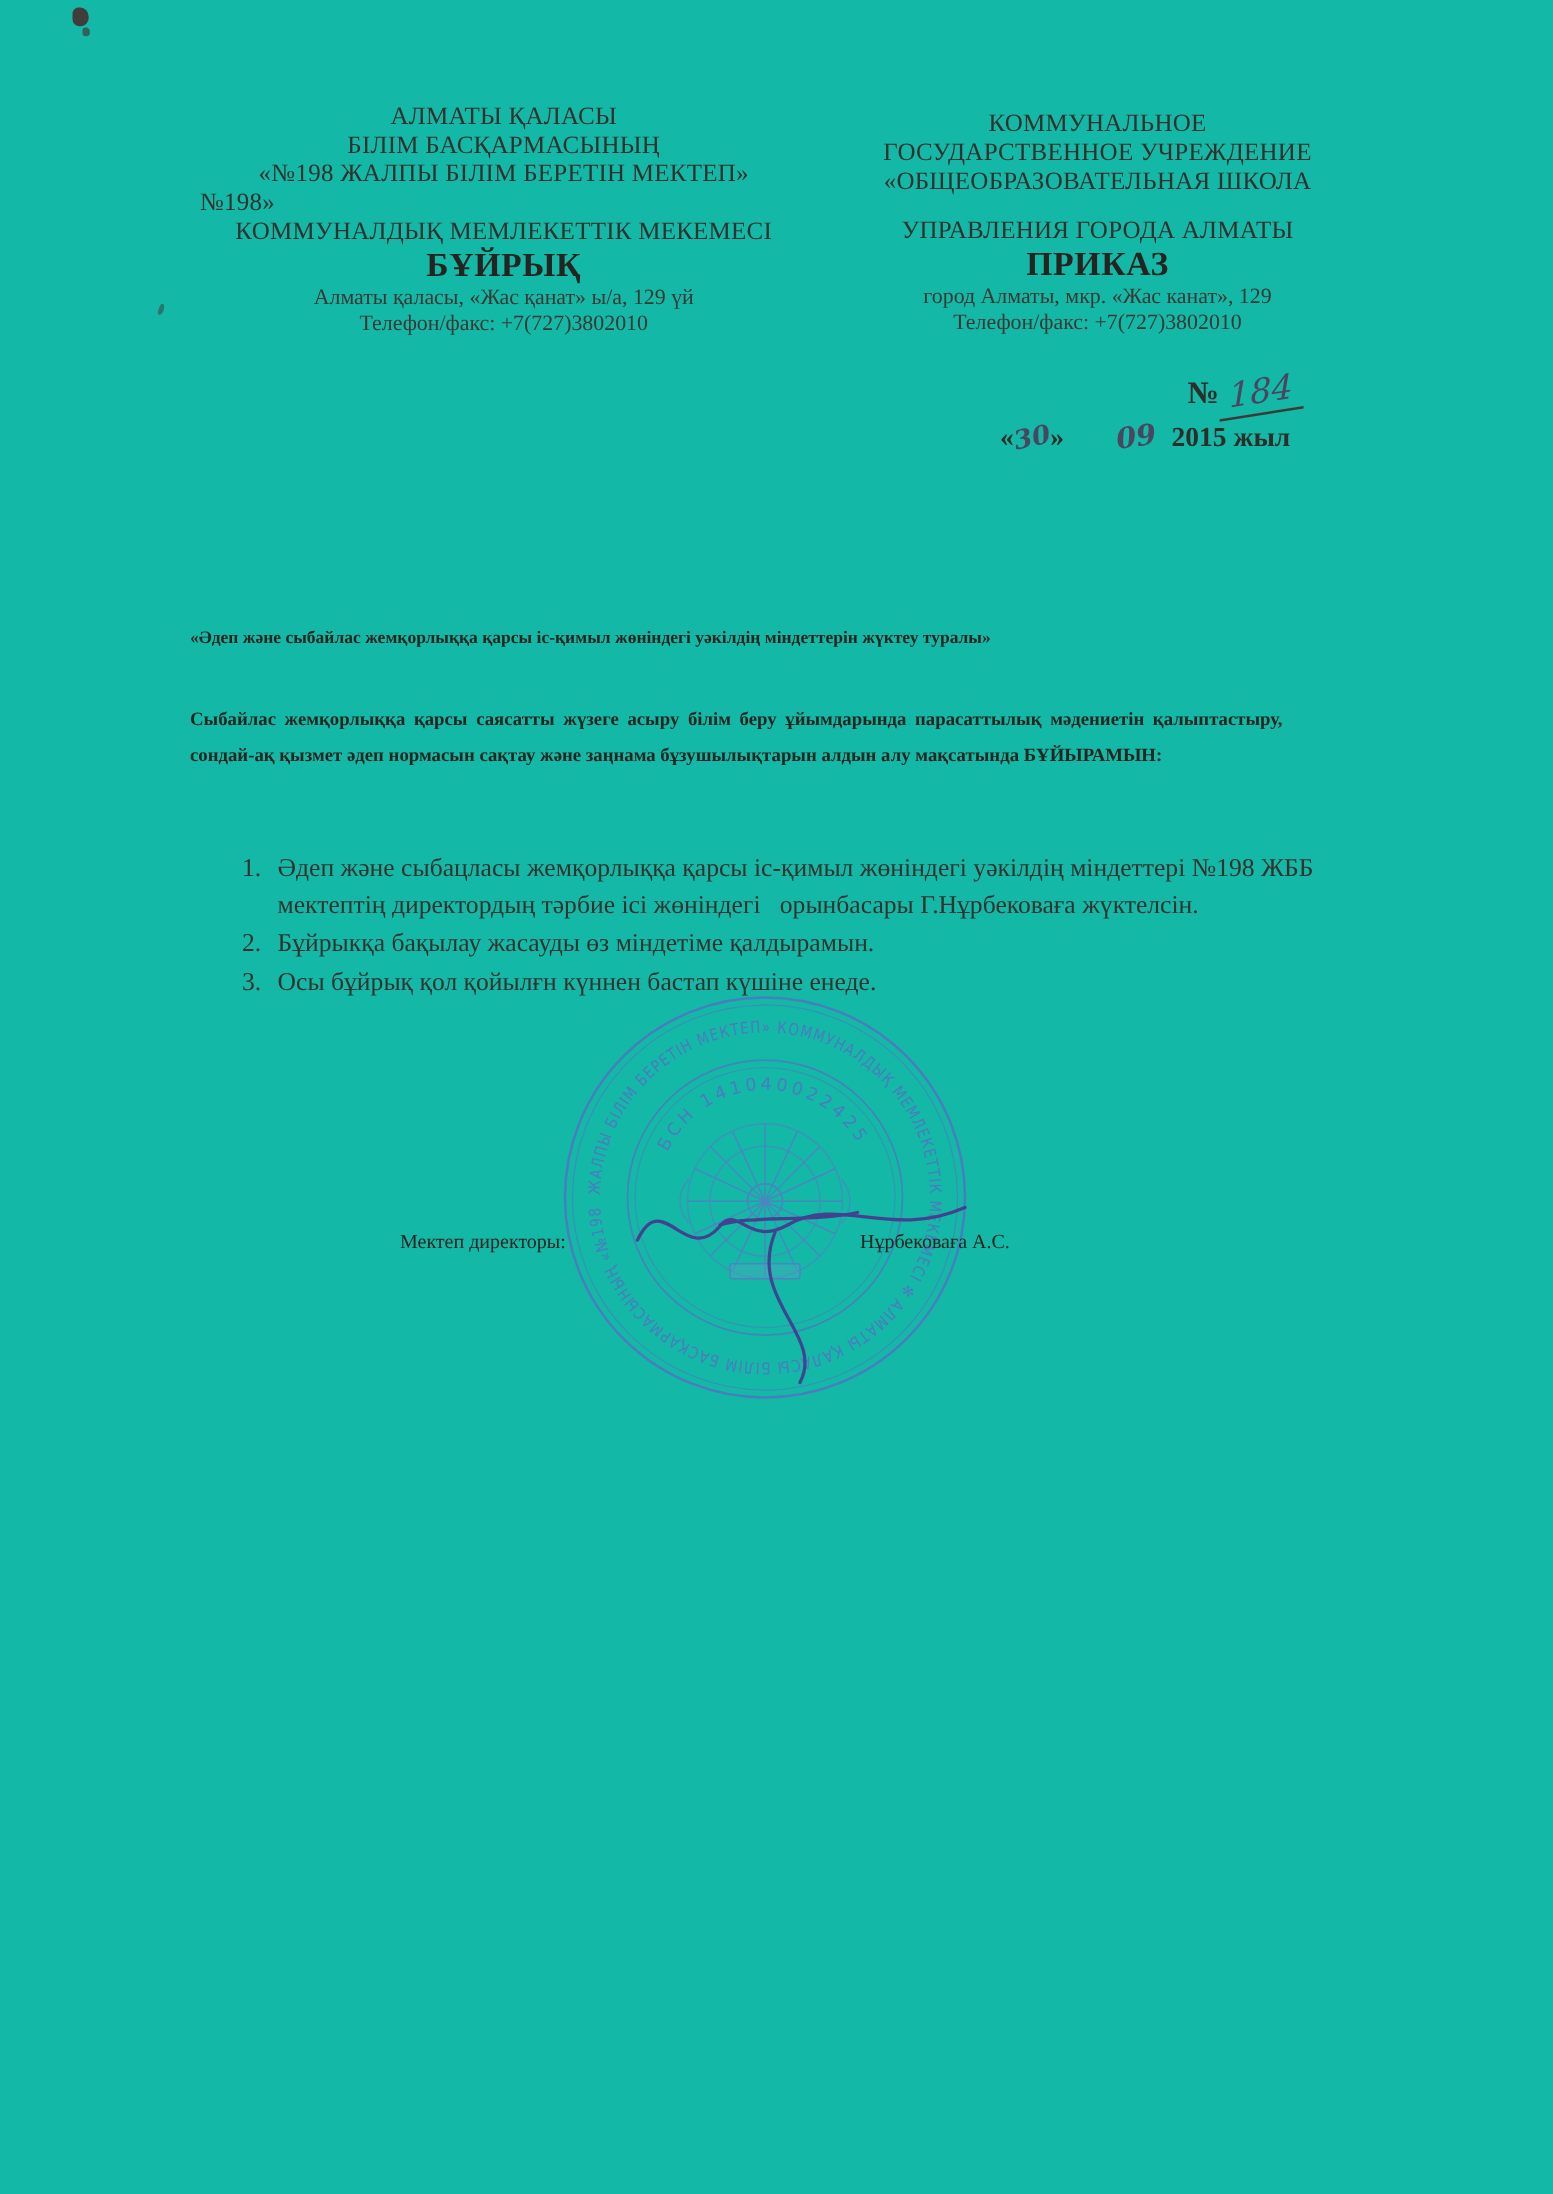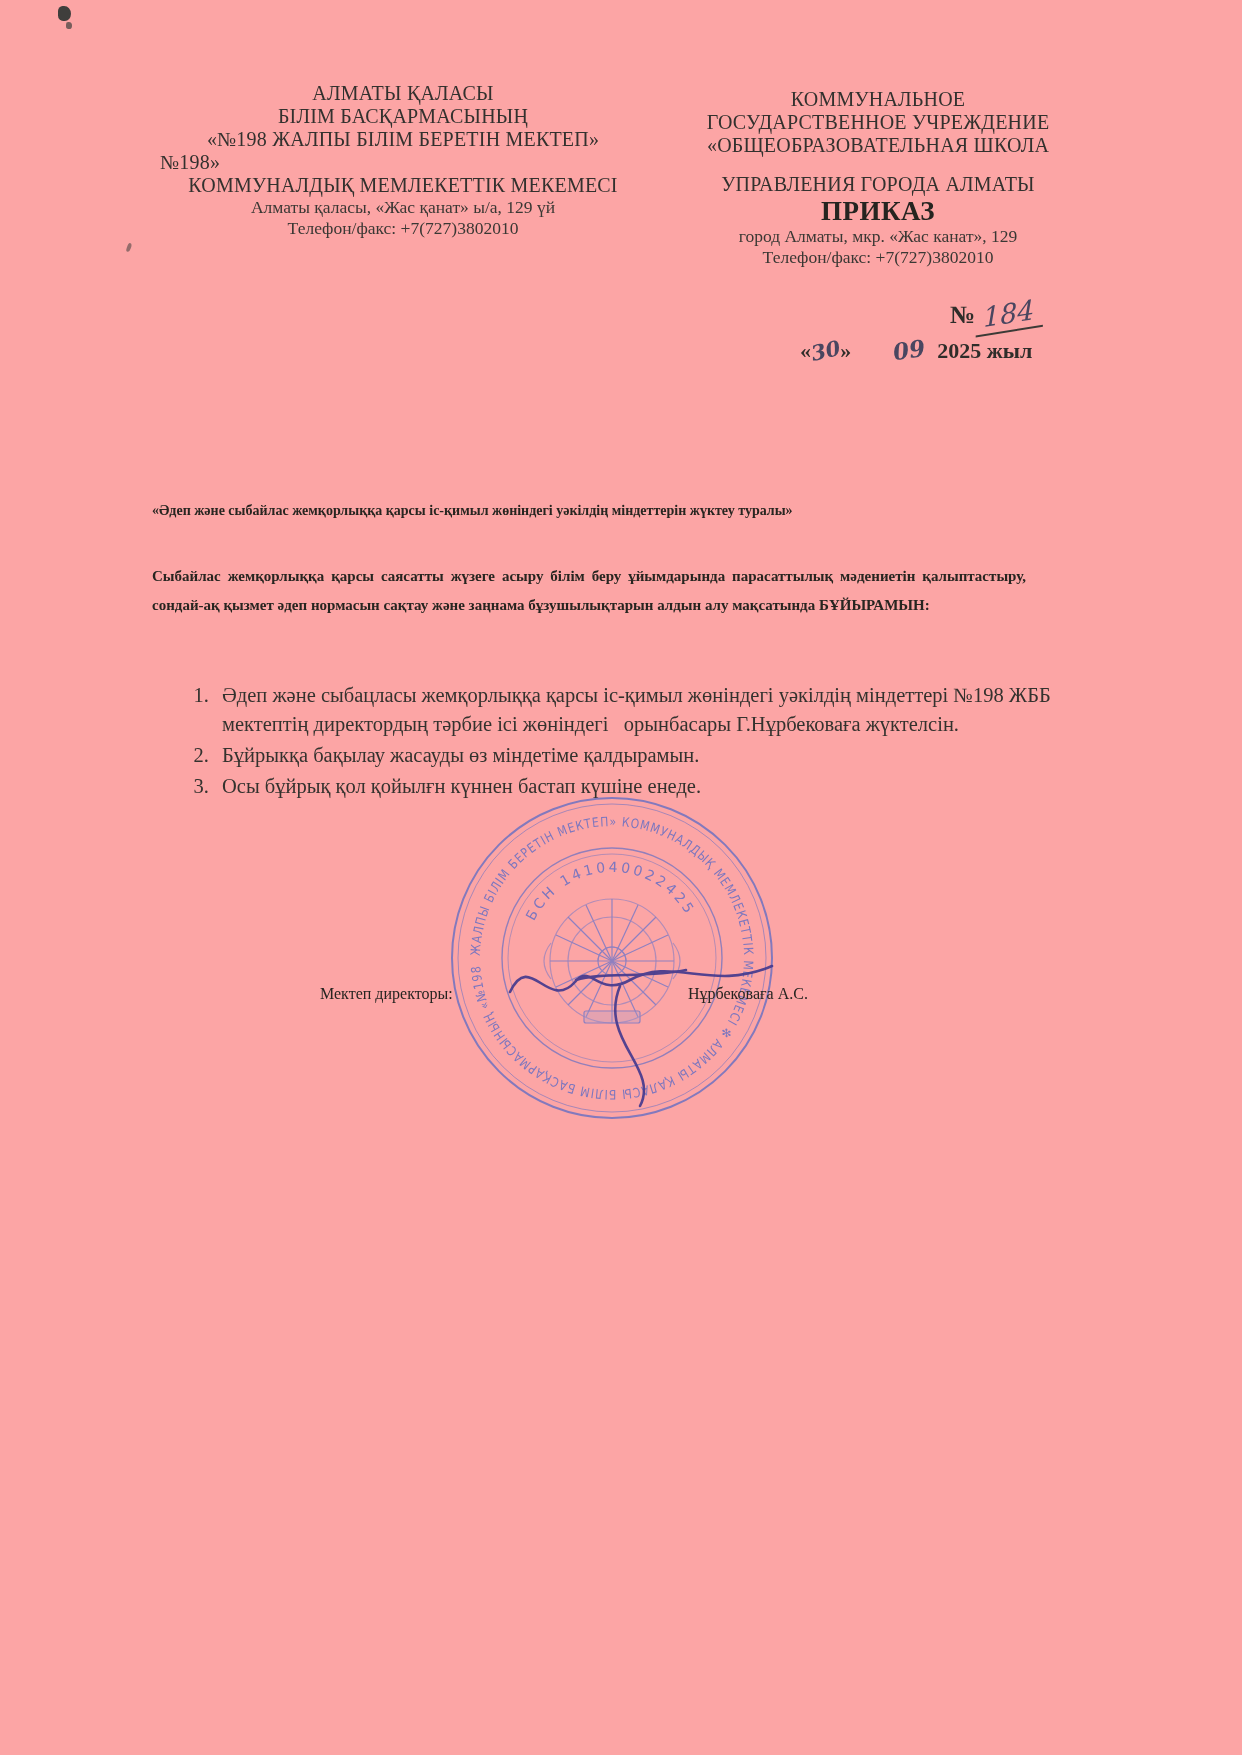--- a/index.html
+++ b/index.html
@@ -1,20 +1,20 @@
 <!DOCTYPE html>
 <html><head>
 <meta charset="utf-8">
 <style>
   html,body{margin:0;padding:0;background:#e8e8e6;}
   .page{
     position:relative;
     width:1242px;height:1755px;
     margin:0 auto;
-    background:#fca5a5;
+    background:#14b8a6;
     font-family:"Liberation Serif", serif;
     color:#33312e;
     overflow:hidden;
   }
   .abs{position:absolute;}
   .ctr{text-align:center;}
   .hdr-line{font-size:20px;line-height:23px;letter-spacing:.2px;}
   .hdr-block{width:510px;}
   .doc-type{font-size:27px;font-weight:bold;letter-spacing:.5px;line-height:30px;color:#262420;}
   .addr{font-size:17.5px;line-height:21px;color:#3a3834;}
@@ -44,20 +44,21 @@
   <div class="abs artifact" style="left:58px;top:6px;width:13px;height:15px;"></div>
   <div class="abs artifact" style="left:66px;top:22px;width:6px;height:7px;opacity:.7;"></div>
   <div class="abs artifact" style="left:127px;top:243px;width:4px;height:9px;opacity:.55;transform:rotate(20deg);"></div>
 
   <div class="abs hdr-block" style="left:148px;top:82px;">
     <div class="hdr-line ctr">АЛМАТЫ ҚАЛАСЫ</div>
     <div class="hdr-line ctr">БІЛІМ БАСҚАРМАСЫНЫҢ</div>
     <div class="hdr-line ctr">«№198 ЖАЛПЫ БІЛІМ БЕРЕТІН МЕКТЕП»</div>
     <div class="hdr-line" style="text-align:left;padding-left:12px;">№198»</div>
     <div class="hdr-line ctr">КОММУНАЛДЫҚ МЕМЛЕКЕТТІК МЕКЕМЕСІ</div>
+    <div class="doc-type ctr">БҰЙРЫҚ</div>
     <div class="addr ctr">Алматы қаласы, «Жас қанат» ы/а, 129 үй</div>
     <div class="addr ctr">Телефон/факс: +7(727)3802010</div>
   </div>
 
   <div class="abs hdr-block" style="left:648px;top:88px;width:460px;">
     <div class="hdr-line ctr">КОММУНАЛЬНОЕ</div>
     <div class="hdr-line ctr">ГОСУДАРСТВЕННОЕ УЧРЕЖДЕНИЕ</div>
     <div class="hdr-line ctr">«ОБЩЕОБРАЗОВАТЕЛЬНАЯ ШКОЛА</div>
     <div style="height:16px;"></div>
     <div class="hdr-line ctr">УПРАВЛЕНИЯ ГОРОДА АЛМАТЫ</div>
@@ -70,21 +71,21 @@
     <span class="meta-no">№</span><span class="hand hand-num underlined">184</span>
   </div>
 
   <div class="abs date-row" style="left:800px;top:336px;">
     <span>«</span>
     <span class="hand" style="font-size:21px;transform:rotate(-12deg);">30</span>
     <span>»</span>
     <span style="width:42px;"></span>
     <span class="hand" style="font-size:23px;transform:rotate(-8deg);">09</span>
     <span style="width:12px;"></span>
-    <span>2025 жыл</span>
+    <span>2015 жыл</span>
   </div>
 
   <div class="abs subject" style="left:152px;top:497px;width:862px;">«Әдеп және сыбайлас жемқорлыққа қарсы іс-қимыл жөніндегі уәкілдің міндеттерін жүктеу туралы»</div>
 
   <div class="abs para" style="left:152px;top:562px;width:874px;">Сыбайлас жемқорлыққа қарсы саясатты жүзеге асыру білім беру ұйымдарында парасаттылық мәдениетін қалыптастыру, сондай-ақ қызмет әдеп нормасын сақтау және заңнама бұзушылықтарын алдын алу мақсатында БҰЙЫРАМЫН:</div>
 
   <ol class="abs order-list" style="left:152px;top:681px;width:900px;">
     <li>Әдеп және сыбацласы жемқорлыққа қарсы іс-қимыл жөніндегі уәкілдің міндеттері №198 ЖББ мектептің директордың тәрбие ісі жөніндегі &nbsp; орынбасары Г.Нұрбековаға жүктелсін.</li>
     <li>Бұйрыкқа бақылау жасауды өз міндетіме қалдырамын.</li>
     <li>Осы бұйрық қол қойылғн күннен бастап күшіне енеде.</li>

